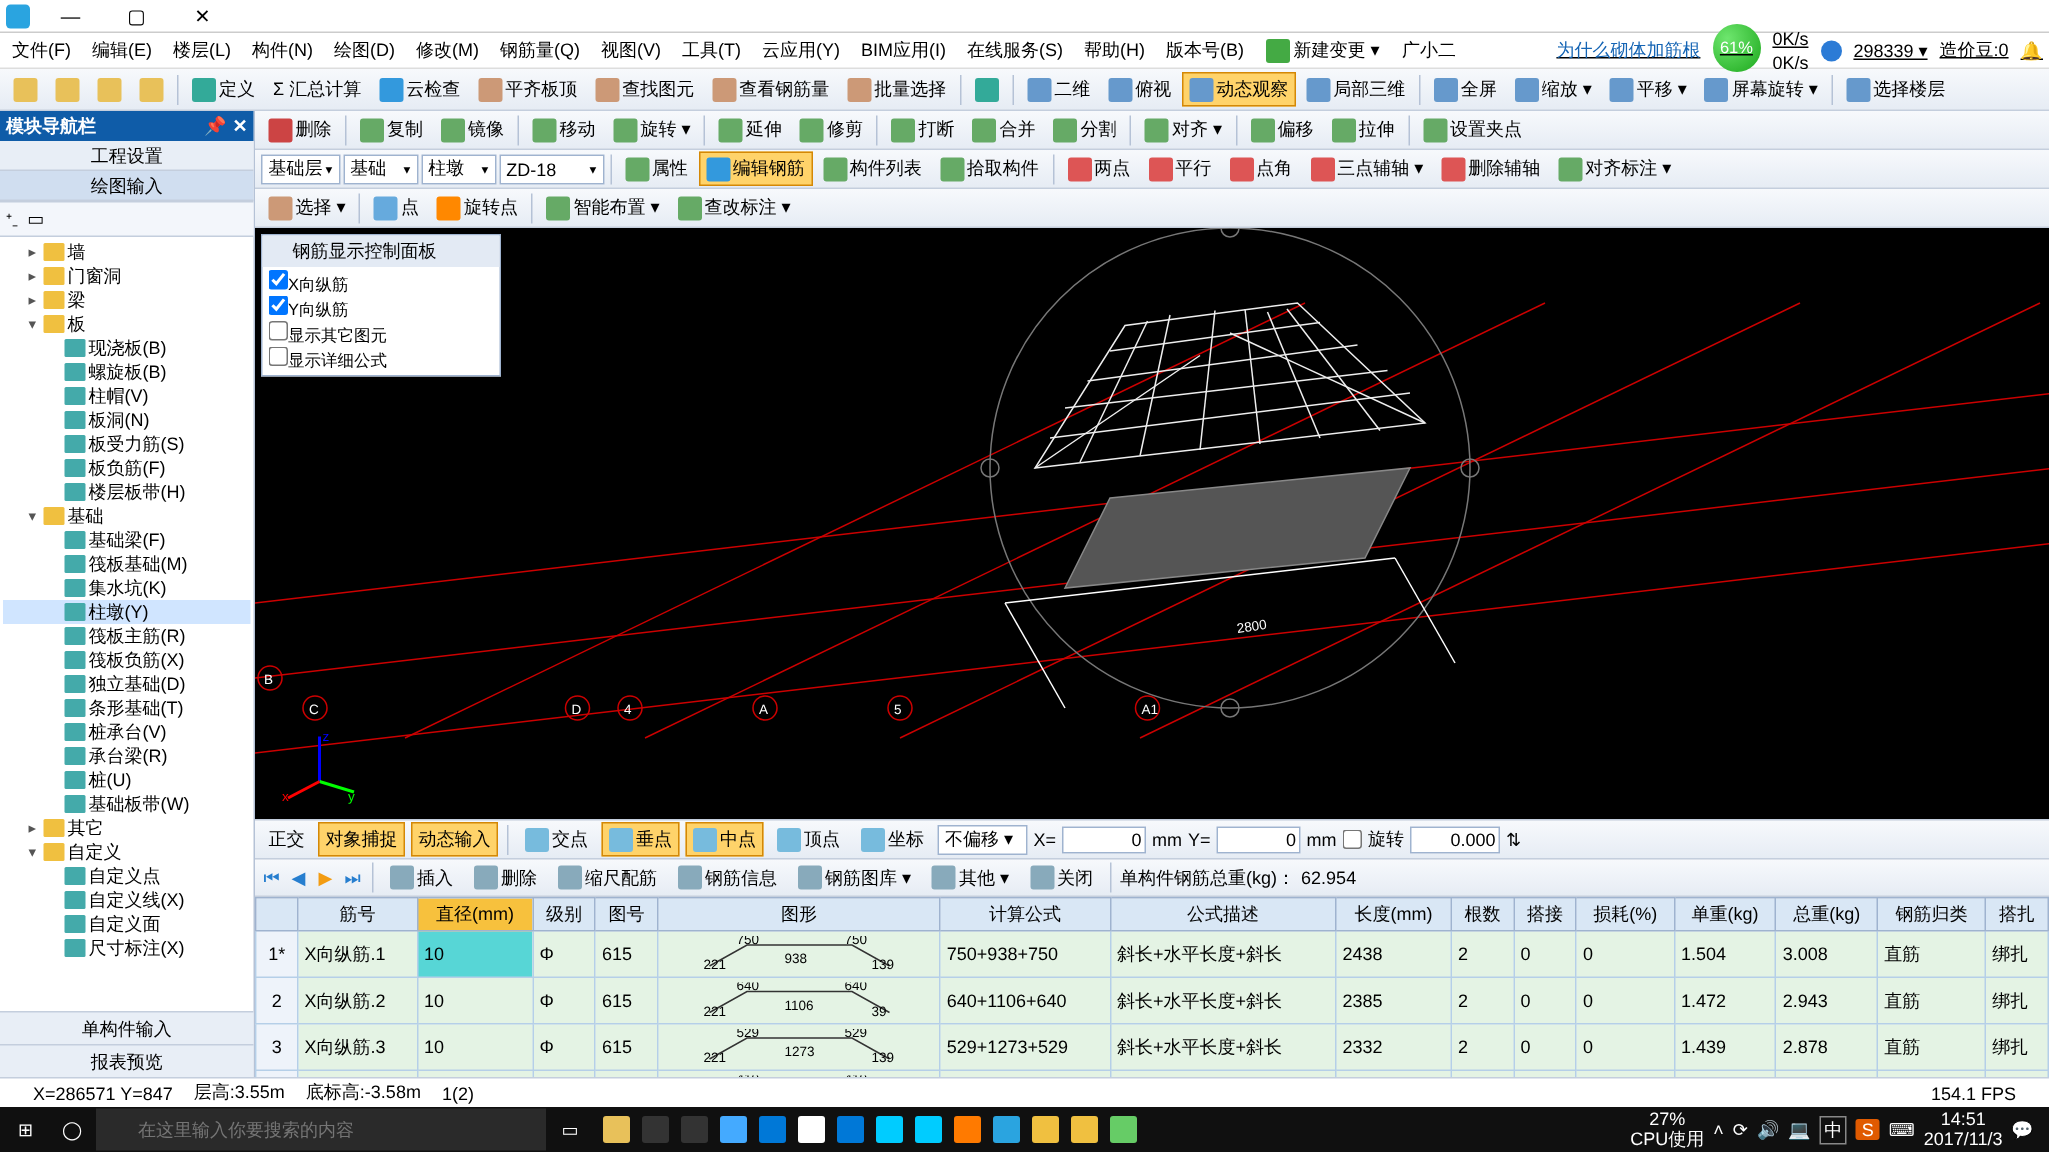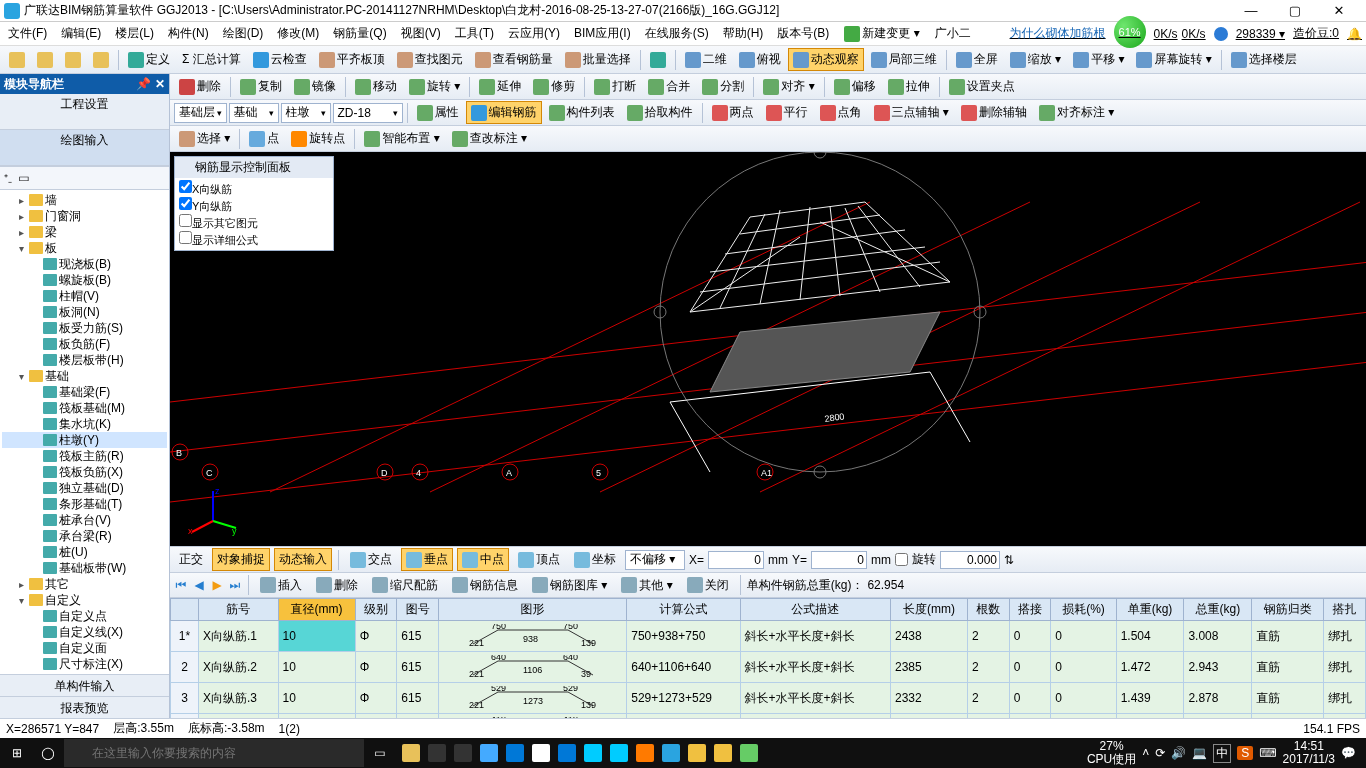--- a/index.html
+++ b/index.html
@@ -16,21 +16,21 @@
 .green-circle { width: 32px; height: 32px; border-radius: 50%; background: radial-gradient(circle at 30% 30%, #6ee66e, #1ca81c); color: #fff; display: flex; align-items: center; justify-content: center; font-size: 11px; position: relative; top: -2px; }
 .toolbar { background: linear-gradient(#f7f9fc,#e6ecf4); height: 28px; display: flex; align-items: center; padding: 0 4px; gap: 2px; border-bottom: 1px solid #c4cedd; }
 .tbtn { display: flex; align-items: center; padding: 2px 4px; gap: 2px; cursor: pointer; white-space: nowrap; border: 1px solid transparent; }
 .tbtn.active { background: #ffd36a; border: 1px solid #d48806; }
 .tbtn-ico { width: 16px; height: 16px; background: #7aa; border-radius: 2px; }
 .sep { width: 1px; height: 20px; background: #b5c2d6; margin: 0 2px; }
 .main-row { flex: 1; display: flex; min-height: 0; }
 .left-col { width: 170px; display: flex; flex-direction: column; border-right: 1px solid #b5c2d6; background: #fff; }
 .left-header { background: #0f5ca8; color: #fff; height: 20px; display: flex; align-items: center; padding: 0 4px; font-weight: bold; }
 .left-header .closebox { margin-left: auto; display: flex; gap: 4px; }
-.left-tab { height: 36px; background: #e8eef6; border-bottom: 1px solid #c4cedd; text-align: center; line-height: 20px; cursor: pointer; }
+.left-tab { height: 20px; background: #e8eef6; border-bottom: 1px solid #c4cedd; text-align: center; line-height: 20px; cursor: pointer; }
 .mini-tools { height: 24px; border-top: 1px solid #c4cedd; border-bottom: 1px solid #c4cedd; display: flex; align-items: center; padding: 0 4px; gap: 6px; background: #f3f6fb; }
 .tree { flex: 1; overflow: auto; padding: 2px; }
 .tree-node { display: flex; align-items: center; height: 16px; gap: 2px; cursor: pointer; white-space: nowrap; padding-left: var(--ind,0); }
 .tree-exp { width: 11px; text-align: center; font-size: 10px; color: #555; }
 .tree-ico { width: 14px; height: 12px; background: #f0c040; border-radius: 1px; flex-shrink: 0; }
 .tree-ico.leaf { background: #4aa; }
 .tree-node.sel { background: #d0e5ff; }
 .left-bottom { }
 .left-bottom div { height: 22px; background: #e8eef6; border-top: 1px solid #c4cedd; text-align: center; line-height: 22px; cursor: pointer; }
 .right-col { flex: 1; display: flex; flex-direction: column; min-width: 0; }
@@ -47,41 +47,40 @@
 .btb-input { width: 56px; height: 18px; border: 1px solid #9fb3cf; text-align: right; padding-right: 2px; background: #fff; }
 .table-toolbar { height: 26px; background: linear-gradient(#f7f9fc,#e6ecf4); display: flex; align-items: center; padding: 0 4px; gap: 4px; border-top: 1px solid #c4cedd; border-bottom: 1px solid #c4cedd; }
 .nav-ico { width: 14px; height: 14px; font-size: 12px; cursor: pointer; color: #267ecf; text-align:center; }
 .table-wrap { height: 120px; overflow: auto; background: #fff; }
 table.rebar { border-collapse: collapse; width: 100%; }
 table.rebar th { background: #d9e7f5; border: 1px solid #9fb3cf; padding: 2px 4px; font-weight: normal; white-space: nowrap; height: 20px; }
 table.rebar th.active-col { background: #f7c13d; }
 table.rebar td { border: 1px solid #b5cfe8; padding: 2px 4px; background: #e4f3e4; white-space: nowrap; height: 28px; }
 table.rebar td.rowhead { background: #eef3fa; text-align: center; width: 28px; }
 table.rebar tr.sel td.diam { background: #57d6d6; }
-.statusbar { height: 20px; background: #fff; border-top: 1px solid #c4cedd; display: flex; align-items: center; padding: 0 6px; gap: 14px; }
+.statusbar { height: 20px; background: #fff; border-top: 1px solid #c4cedd; display: flex; align-items: center; padding: 0 22px; gap: 14px; }
 .statusbar .right { margin-left: auto; }
 .taskbar { height: 30px; background: #101010; display: flex; align-items: center; color: #fff; gap: 2px; padding: 0 2px; }
 .tb-start { width: 30px; height: 30px; display: flex; align-items: center; justify-content: center; }
 .tb-search { flex: 0 0 300px; height: 28px; background: #2a2a2a; border: none; color: #ccc; padding: 0 6px 0 28px; }
 .tb-ico { width: 28px; height: 30px; display: flex; align-items: center; justify-content: center; }
 .tb-app { width: 18px; height: 18px; border-radius: 2px; }
 .tb-tray { margin-left: auto; display: flex; align-items: center; gap: 6px; font-size: 11px; padding-right: 8px; }
 .tb-cpu { display: flex; flex-direction: column; align-items: center; line-height: 1.1; }
 .shape { display: flex; align-items: center; justify-content: center; height: 26px; font-size: 10px; color: #444; position: relative; }
 .shape svg { width: 140px; height: 24px; }
 svg text { font-size: 9px; font-family: sans-serif; }
 .blue-link { color: #1464b4; }
 .bell-icon { color: #d49e00; }
 </style>
 </head>
 <body>
 
 <div class="titlebar">
   <div class="titlebar-icon"></div>
-  <div class="titlebar-text">广联达BIM钢筋算量软件 GGJ2013 - [C:\Users\Administrator.PC-20141127NRHM\Desktop\白龙村-2016-08-25-13-27-07(2166版)_16G.GGJ12]</div>
   <div class="win-buttons">
     <div class="win-btn">—</div>
     <div class="win-btn">▢</div>
     <div class="win-btn">✕</div>
   </div>
 </div>
 
 <div class="menubar">
   <span class="menu-item">文件(F)</span>
     <span class="menu-item">编辑(E)</span>
@@ -98,21 +97,21 @@
     <span class="menu-item">帮助(H)</span>
     <span class="menu-item">版本号(B)</span>
   <span class="tbtn">
       <span class="tbtn-ico" style="background:#4a4"></span>
       <span>新建变更 ▾</span>
     </span>
   <span class="menu-item">广小二</span>
   <div class="menu-right">
     <span class="blue-link">为什么砌体加筋根</span>
     <div class="green-circle">61%</div>
-    <div class="stats-badge" style="line-height:1;">
+    <div class="stats-badge" style="flex-direction:column;line-height:1;">
       <span>0K/s</span>
         <span>0K/s</span>
     </div>
     <span style="width:14px;height:14px;background:#2b7bd6;border-radius:50%;"></span>
     <span>298339 ▾</span>
     <span>造价豆:0</span>
     <span class="bell-icon">🔔</span>
   </div>
 </div>
 

